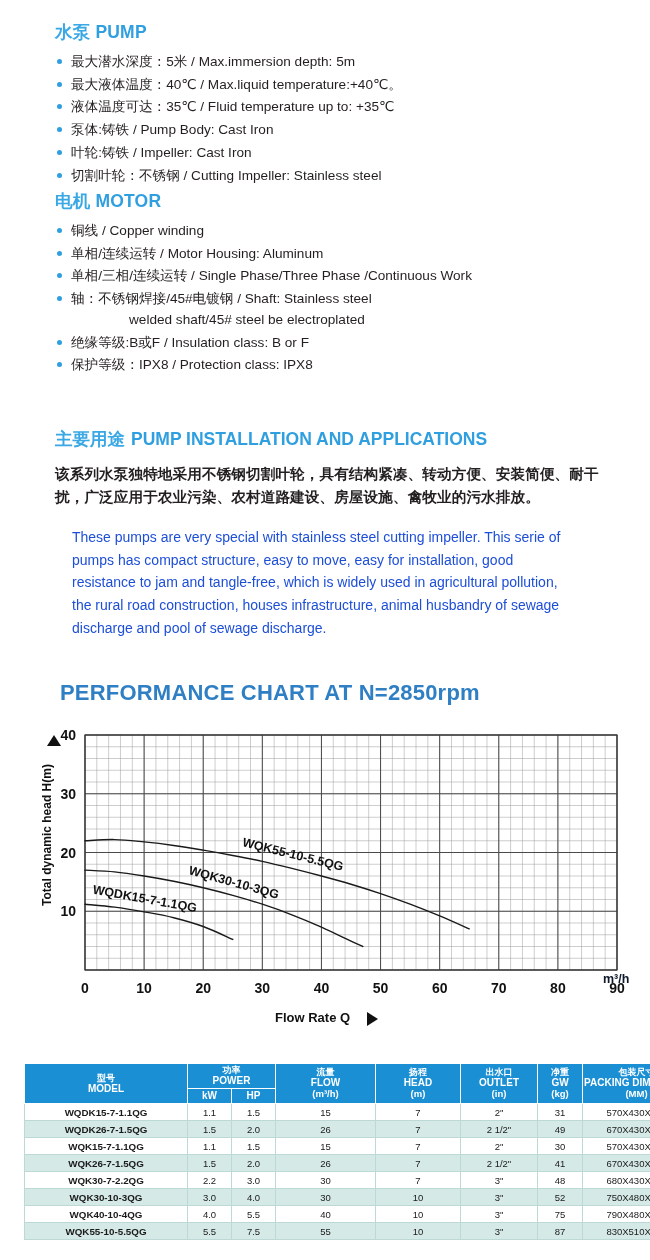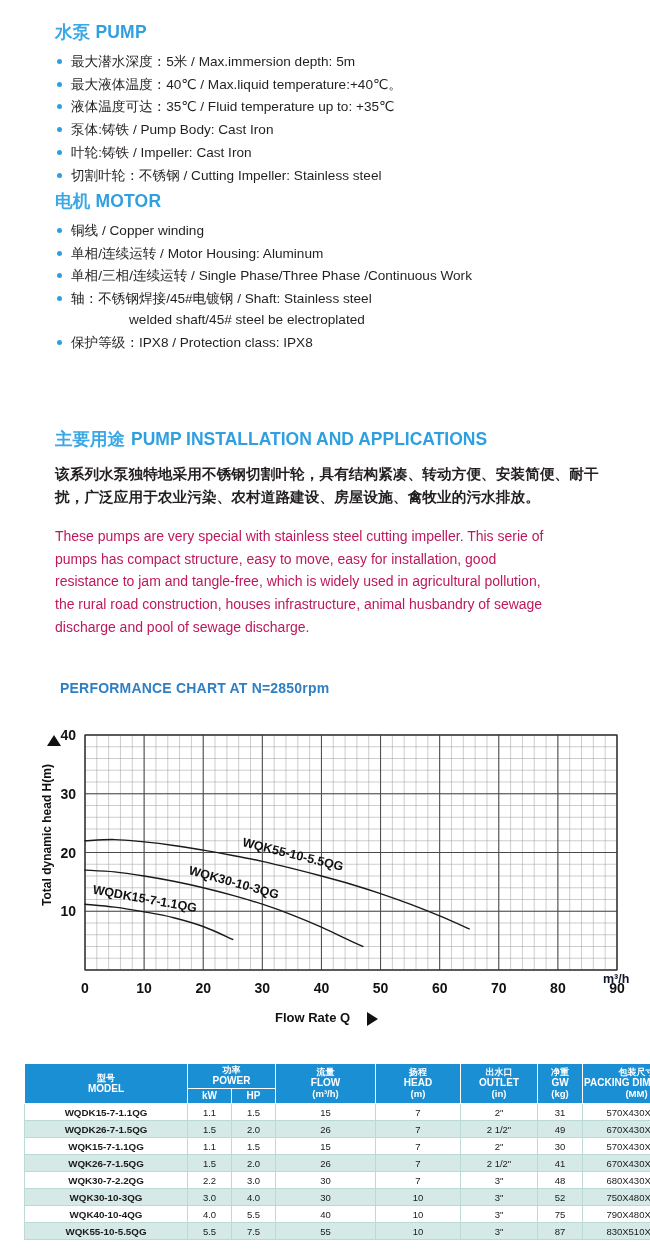--- a/index.html
+++ b/index.html
@@ -31,27 +31,27 @@
   
   .app-title{
     font-size:17.5px;font-weight:bold;color:#2f9fe0;margin:0 0 12px 0;white-space:nowrap;
   }
   .app-title .cn{color:#3aa8e5;margin-right:6px;}
   .cn-para{
     font-size:14.6px;color:#231f20;line-height:1.58;margin:0 0 16px 0;
     font-weight:bold;letter-spacing:.1px;
   }
   .en-para{
-    font-size:14px;color:#be185d;line-height:1.62;margin:0;width:500px;
+    font-size:14px;color:#1d4ed8;line-height:1.62;margin:17px;width:500px;
   }
 
   
   .chart-wrap{position:absolute;left:0;top:680px;width:650px;height:370px;}
   .chart-title{
-    position:absolute;left:60px;top:0;font-size:14px;font-weight:bold;
+    position:absolute;left:60px;top:0;font-size:22px;font-weight:bold;
     color:#2f7fc4;letter-spacing:.2px;white-space:nowrap;
   }
   .ylabel{
     position:absolute;left:40px;top:60px;width:220px;height:18px;
     transform:rotate(-90deg);transform-origin:0 0;
     font-size:12px;font-weight:bold;color:#111;white-space:nowrap;
     text-align:center;
   }
   .ylabel-inner{display:block;transform:translate(-205px,0);}
   .yarrow{
@@ -118,20 +118,21 @@
   <div class="spec-block" style="left:55px;top:189px;">
     <div class="sec-title">
       <span class="cn">电机</span><span>MOTOR</span>
     </div>
     <ul class="bullets">
       <li><span class="dot"></span><span>铜线 / Copper winding</span></li>
       <li><span class="dot"></span><span>单相/连续运转 / Motor Housing: Aluminum</span></li>
       <li><span class="dot"></span><span>单相/三相/连续运转 / Single Phase/Three Phase /Continuous Work</span></li>
       <li><span class="dot"></span><span>轴：不锈钢焊接/45#电镀钢 / Shaft: Stainless steel</span></li>
       <li class="cont"><span>welded shaft/45# steel be electroplated</span></li>
+      <li><span class="dot"></span><span>绝缘等级:B或F / Insulation class: B or F</span></li>
       <li><span class="dot"></span><span>保护等级：IPX8 / Protection class: IPX8</span></li>
     </ul>
   </div>
 
   <div class="spec-block" style="left:55px;top:427px;width:545px;">
     <div class="app-title">
       <span class="cn">主要用途</span><span>PUMP INSTALLATION AND APPLICATIONS</span>
     </div>
     <p class="cn-para">该系列水泵独特地采用不锈钢切割叶轮，具有结构紧凑、转动方便、安装简便、耐干扰，广泛应用于农业污染、农村道路建设、房屋设施、禽牧业的污水排放。</p>
     <p class="en-para">These pumps are very special with stainless steel cutting impeller. This serie of pumps has compact structure, easy to move, easy for installation, good resistance to jam and tangle-free, which is widely used in agricultural pollution, the rural road construction, houses infrastructure, animal husbandry of sewage discharge and pool of sewage discharge.</p>

